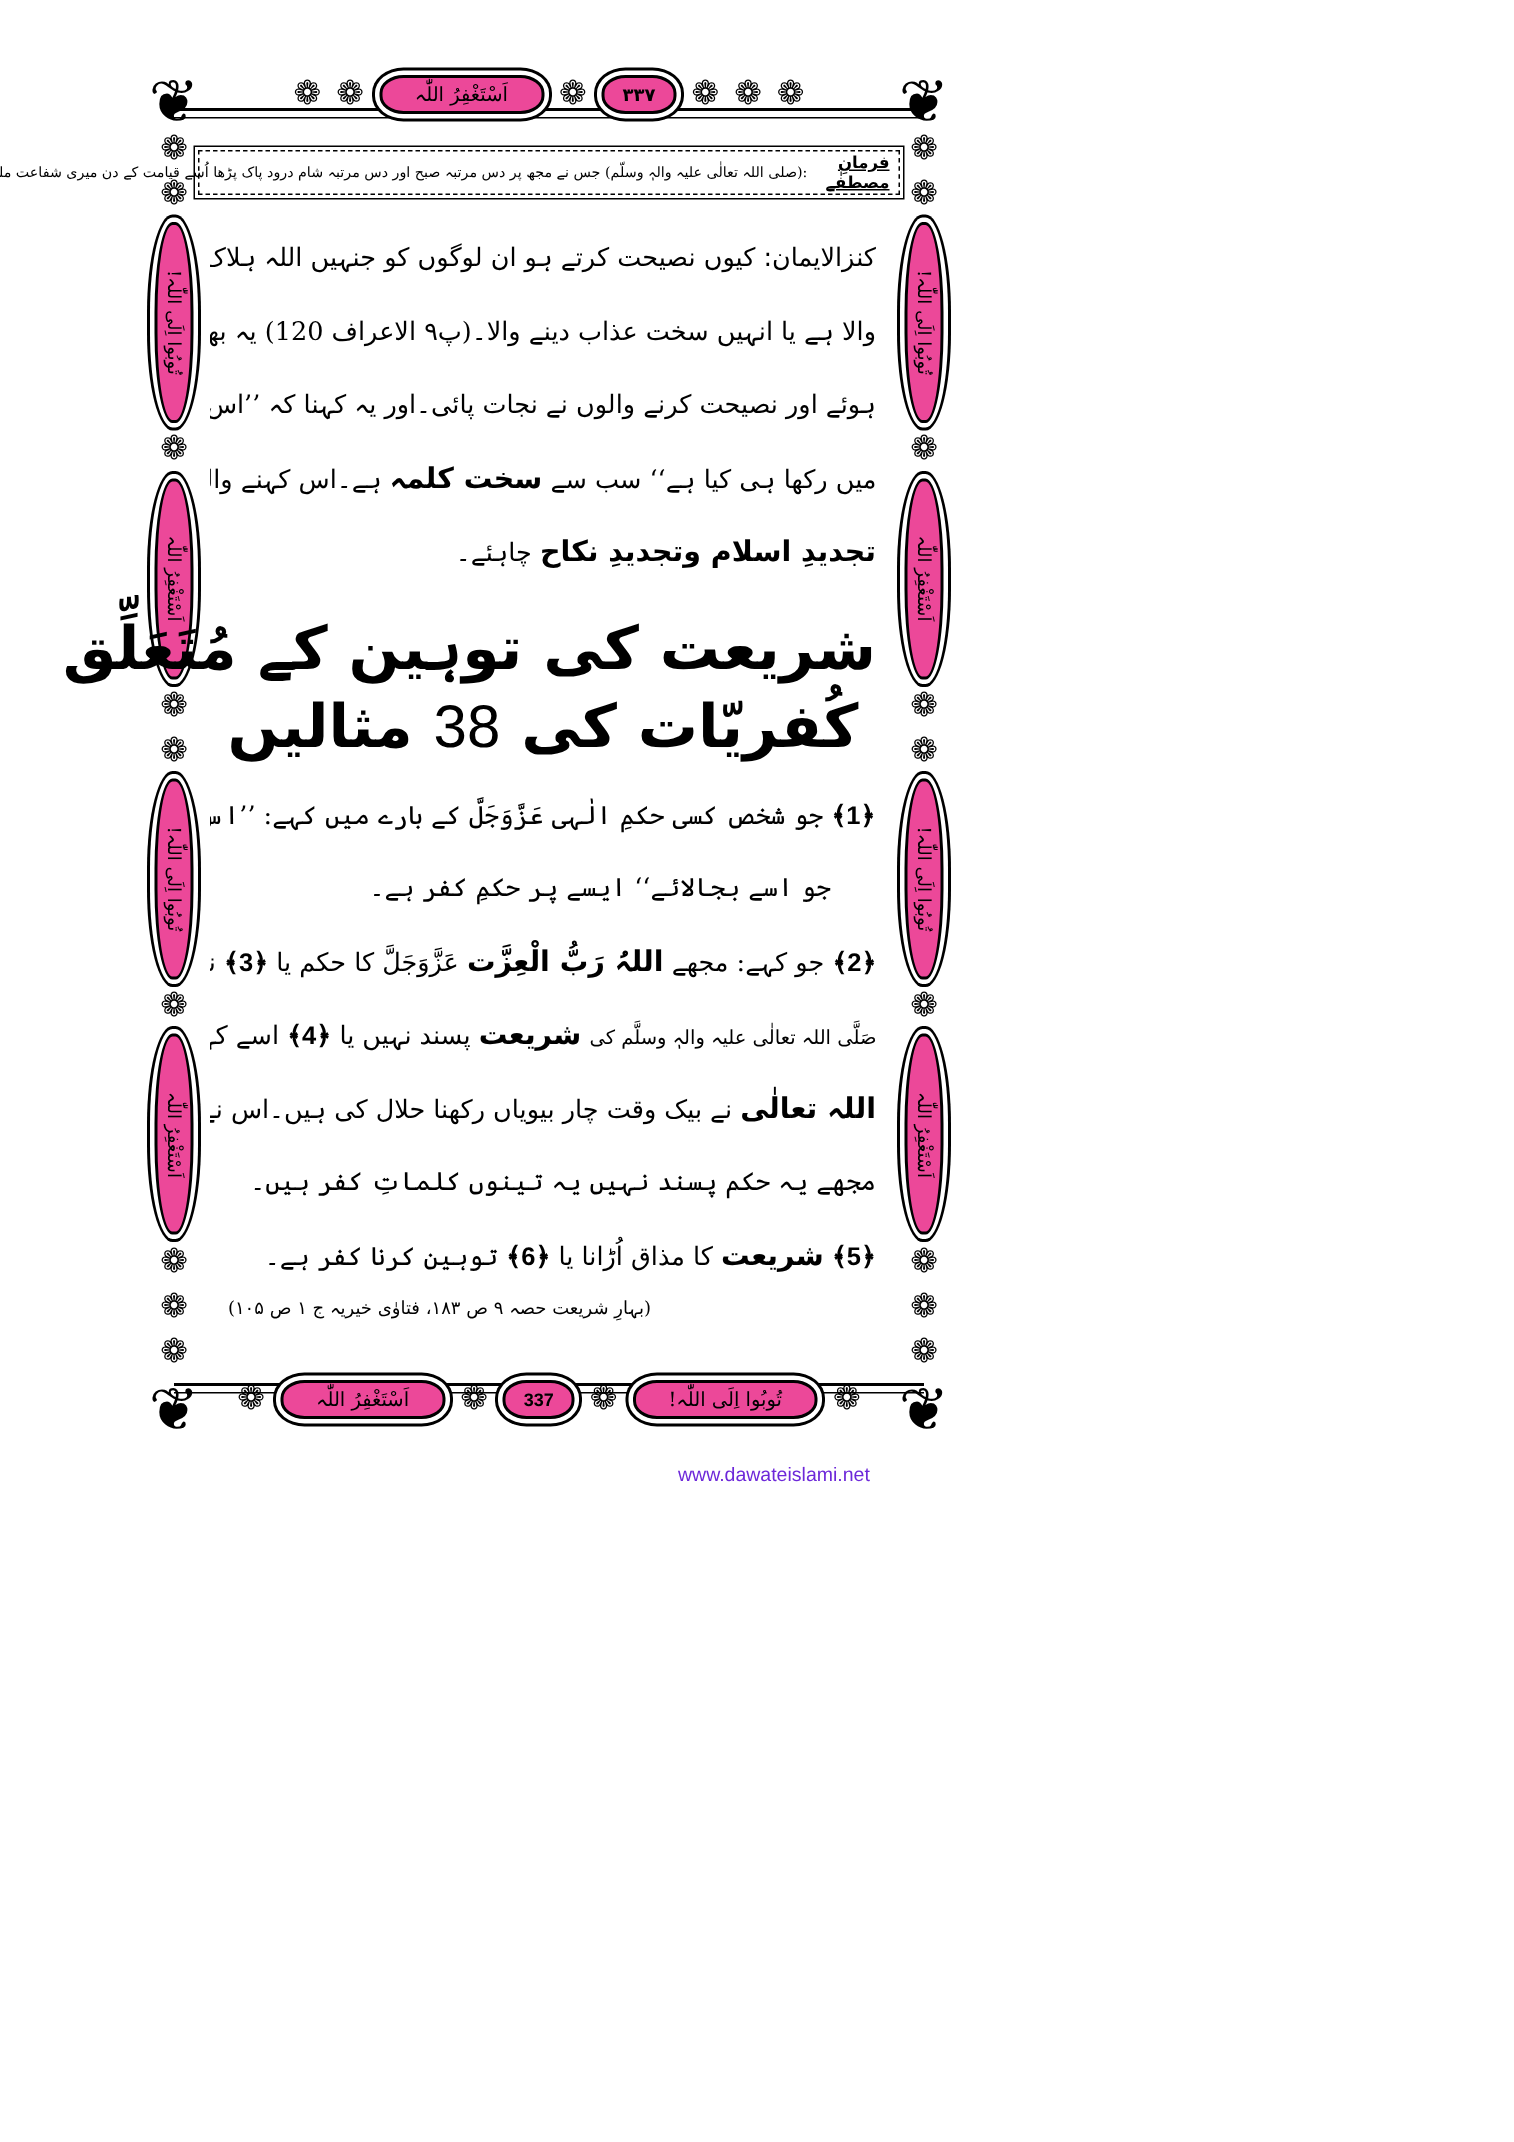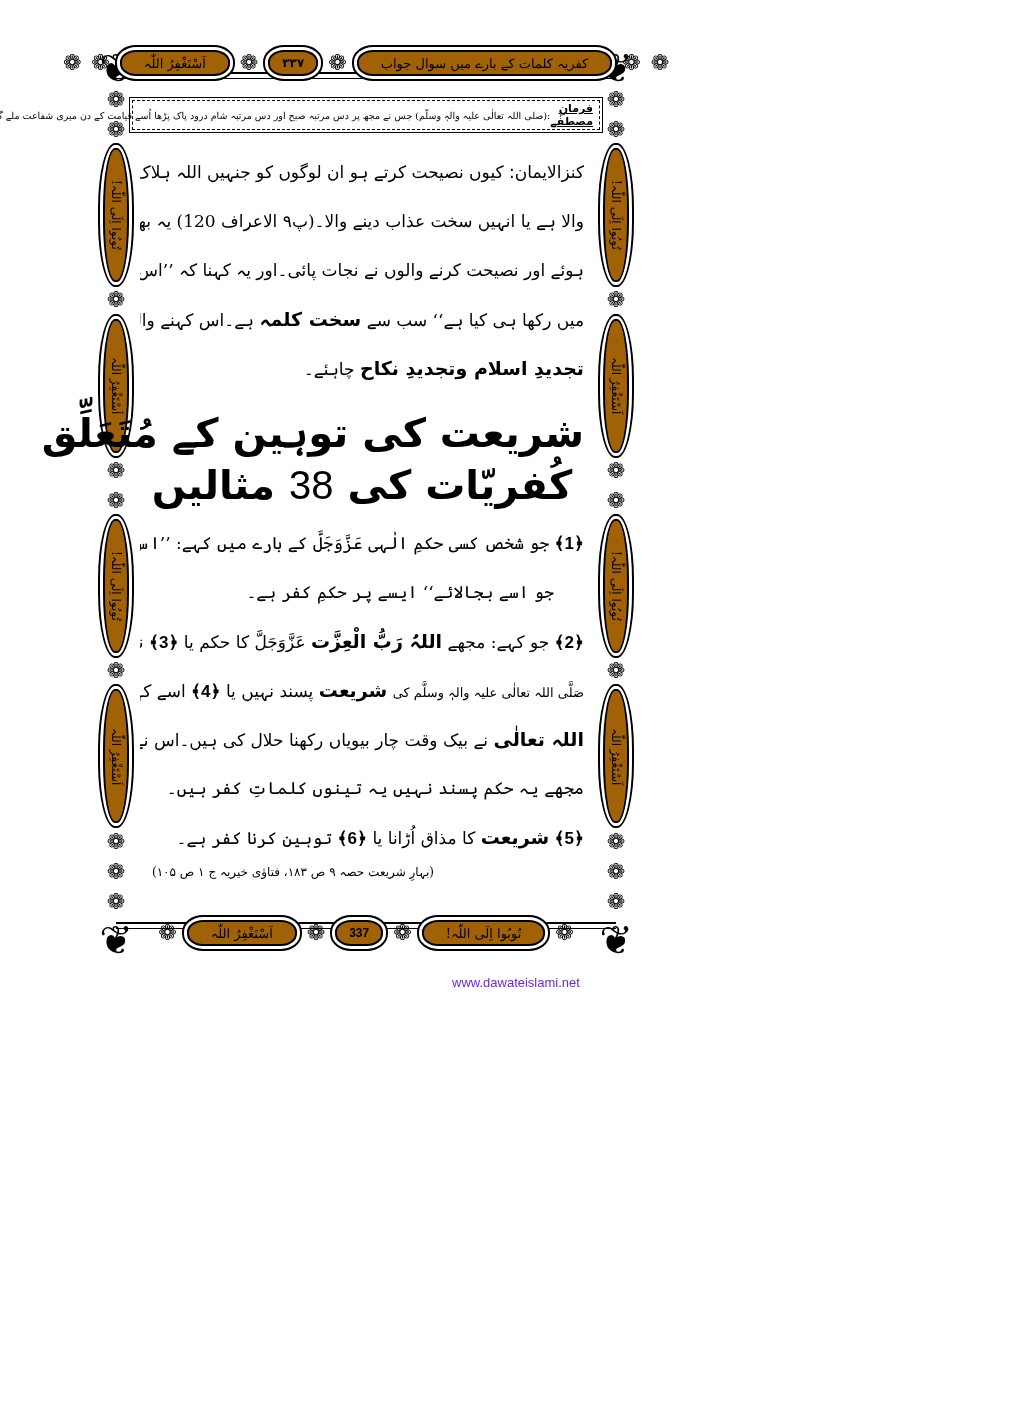--- a/index.html
+++ b/index.html
@@ -20,31 +20,31 @@
     .frame-side.right { right: 6px; }
 
     .corner { position: absolute; width: 48px; height: 48px; font-size: 40px; line-height: 48px; text-align: center; color: #000; }
     .corner.tl { left: 0; top: 0; }
     .corner.tr { right: 0; top: 0; }
     .corner.bl { left: 0; bottom: 0; }
     .corner.br { right: 0; bottom: 0; }
 
     .flower { font-size: 22px; line-height: 24px; color: #000; }
 
-    .cartouche { position: relative; border: 2px solid #000; border-radius: 50%; background: #a16207; display: flex; align-items: center; justify-content: center; box-shadow: 0 0 0 3px #fff, 0 0 0 5px #000; }
+    .cartouche { position: relative; border: 2px solid #000; border-radius: 50%; background: #ec4899; display: flex; align-items: center; justify-content: center; box-shadow: 0 0 0 3px #fff, 0 0 0 5px #000; }
     .cartouche.h { height: 22px; padding: 0 22px; border-radius: 16px / 12px; }
     .cartouche.v { width: 22px; height: 130px; border-radius: 12px / 60px; }
     .cartouche .lbl { font-family: "DejaVu Serif", serif; font-size: 13px; direction: rtl; white-space: nowrap; }
     .cartouche.v .lbl { writing-mode: vertical-rl; font-size: 12px; }
     .cartouche.pageno { padding: 0 12px; }
     .cartouche.pageno .lbl { font-family: "Liberation Sans", sans-serif; font-weight: bold; font-size: 12px; direction: ltr; }
 
     
     .banner { position: absolute; left: 40px; right: 40px; top: 56px; height: 30px; border: 1px dashed #000; outline: 1px solid #000; outline-offset: 2px; display: flex; align-items: center; justify-content: flex-start; direction: rtl; padding: 0 6px; box-sizing: border-box; }
-    .banner .head { font-family: "DejaVu Sans", sans-serif; font-weight: bold; font-size: 11px; text-decoration: underline; margin-left: 0; }
+    .banner .head { font-family: "DejaVu Sans", sans-serif; font-weight: bold; font-size: 11px; text-decoration: underline; margin-left: 12px; }
     .banner .body { font-family: "DejaVu Serif", serif; font-size: 9.5px; white-space: nowrap; }
 
     
     .content { position: absolute; left: 48px; right: 56px; top: 104px; direction: rtl; text-align: right; }
     .line { font-family: "DejaVu Serif", serif; font-size: 17px; line-height: 49px; height: 49px; white-space: nowrap; overflow: hidden; }
     .line b { font-family: "DejaVu Sans", sans-serif; font-weight: bold; font-size: 19px; }
     .line .ref { font-family: Liberation Serif, serif; font-size: 16px; float: left; }
     .line .kanz { font-family: "DejaVu Sans", sans-serif; letter-spacing: 1px; }
 
     .headline { font-family: "DejaVu Sans", sans-serif; font-weight: bold; font-size: 40px; line-height: 52px; text-align: center; white-space: nowrap; }
@@ -71,23 +71,20 @@
     <span class="flower">❁</span>
     <span class="flower">❁</span>
     <div class="cartouche h">
       <span class="lbl">اَسْتَغْفِرُ اللّٰہ</span>
     </div>
     <span class="flower">❁</span>
     <div class="cartouche h pageno">
       <span class="lbl" style="font-family:'DejaVu Sans',sans-serif;direction:rtl;">۳۳۷</span>
     </div>
     <span class="flower">❁</span>
-    <div class="cartouche h">
-      <span class="lbl">کفریہ کلمات کے بارے میں سوال جواب</span>
-    </div>
     <span class="flower">❁</span>
     <span class="flower">❁</span>
   </div>
 
   <div class="frame-side right">
     <span class="flower">❁</span>
     <span class="flower">❁</span>
     <div class="cartouche v">
         <span class="lbl">تُوبُوا اِلَی اللّٰہ!</span>
       </div>

